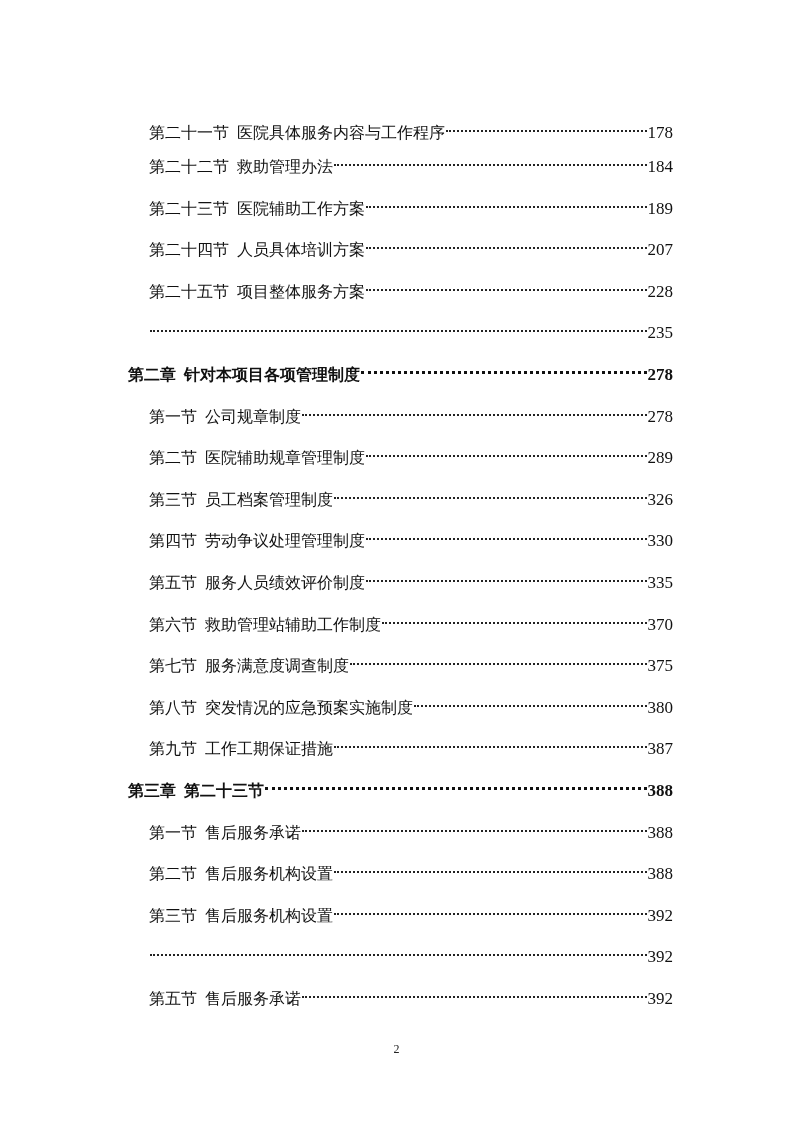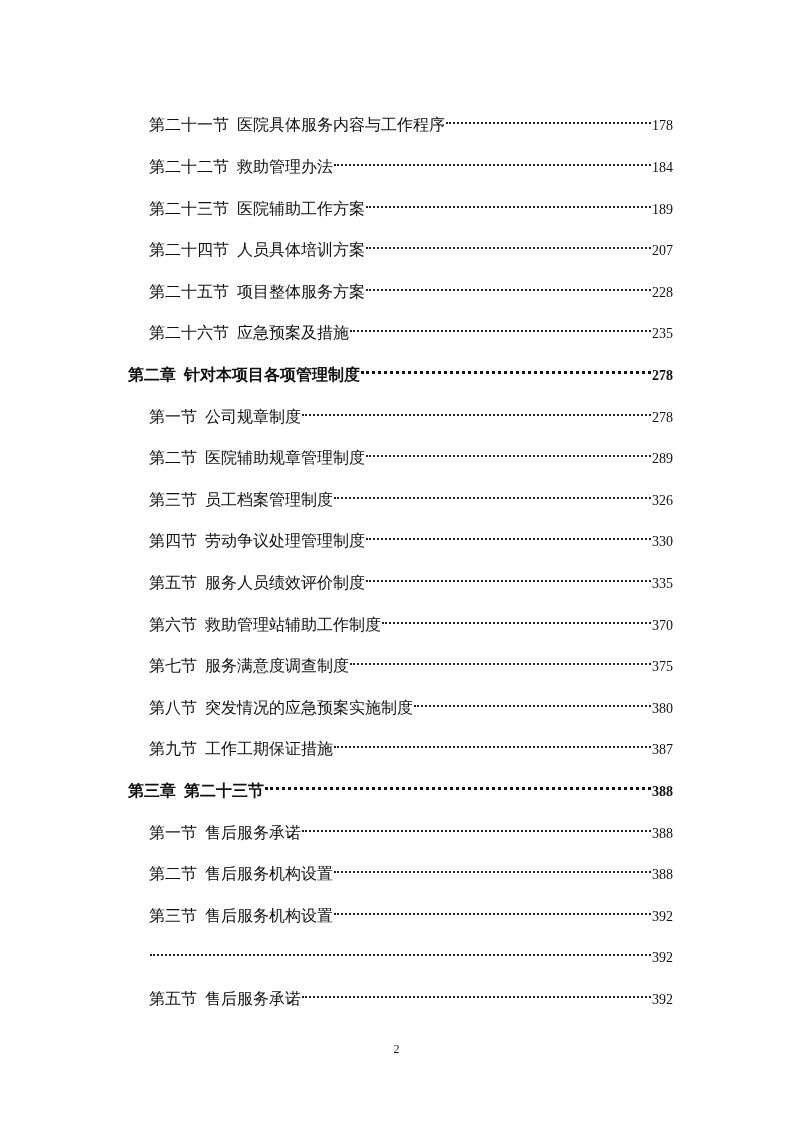--- a/index.html
+++ b/index.html
@@ -48,38 +48,38 @@
       left: 0; right: 0;
       bottom: 6px;
       border-bottom: 2px dotted #222;
     }
     .toc-row.chapter .toc-dots::before {
       border-bottom: 3px dotted #111;
     }
     .toc-page {
       flex: 0 0 auto;
       font-family: "Liberation Serif", "DejaVu Serif", serif;
-      font-size: 14px;
+      font-size: 17px;
     }
     .page-number {
       position: absolute;
       left: 0;
       width: 793px;
       top: 1042px;
       text-align: center;
       font-family: "Liberation Serif", serif;
       font-size: 12px;
       color: #222;
     }
   </style>
 </head>
 <body>
 
 <div class="toc">
-  <div class="toc-row section" style="top:104px">
+  <div class="toc-row section" style="top:112px">
     <span class="toc-label"><span class="num">第二十一节</span><span>医院具体服务内容与工作程序</span></span>
     <span class="toc-dots"></span>
     <span class="toc-page">178</span>
   </div>
   <div class="toc-row section" style="top:146px">
     <span class="toc-label"><span class="num">第二十二节</span><span>救助管理办法</span></span>
     <span class="toc-dots"></span>
     <span class="toc-page">184</span>
   </div>
   <div class="toc-row section" style="top:188px">
@@ -91,21 +91,20 @@
     <span class="toc-label"><span class="num">第二十四节</span><span>人员具体培训方案</span></span>
     <span class="toc-dots"></span>
     <span class="toc-page">207</span>
   </div>
   <div class="toc-row section" style="top:271px">
     <span class="toc-label"><span class="num">第二十五节</span><span>项目整体服务方案</span></span>
     <span class="toc-dots"></span>
     <span class="toc-page">228</span>
   </div>
   <div class="toc-row section" style="top:312px">
-    <span class="toc-label"><span class="num">第二十六节</span><span>应急预案及措施</span></span>
     <span class="toc-dots"></span>
     <span class="toc-page">235</span>
   </div>
   <div class="toc-row chapter" style="top:354px">
     <span class="toc-label"><span class="num">第二章</span><span>针对本项目各项管理制度</span></span>
     <span class="toc-dots"></span>
     <span class="toc-page">278</span>
   </div>
   <div class="toc-row section" style="top:396px">
     <span class="toc-label"><span class="num">第一节</span><span>公司规章制度</span></span>

